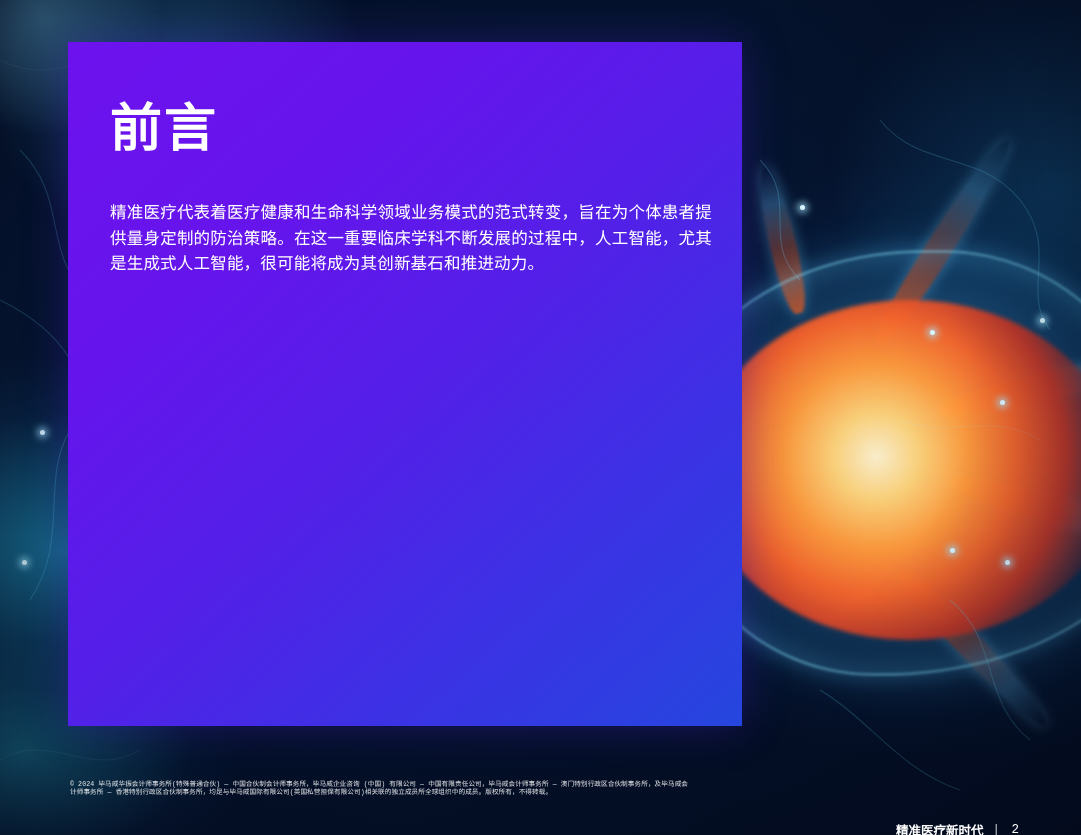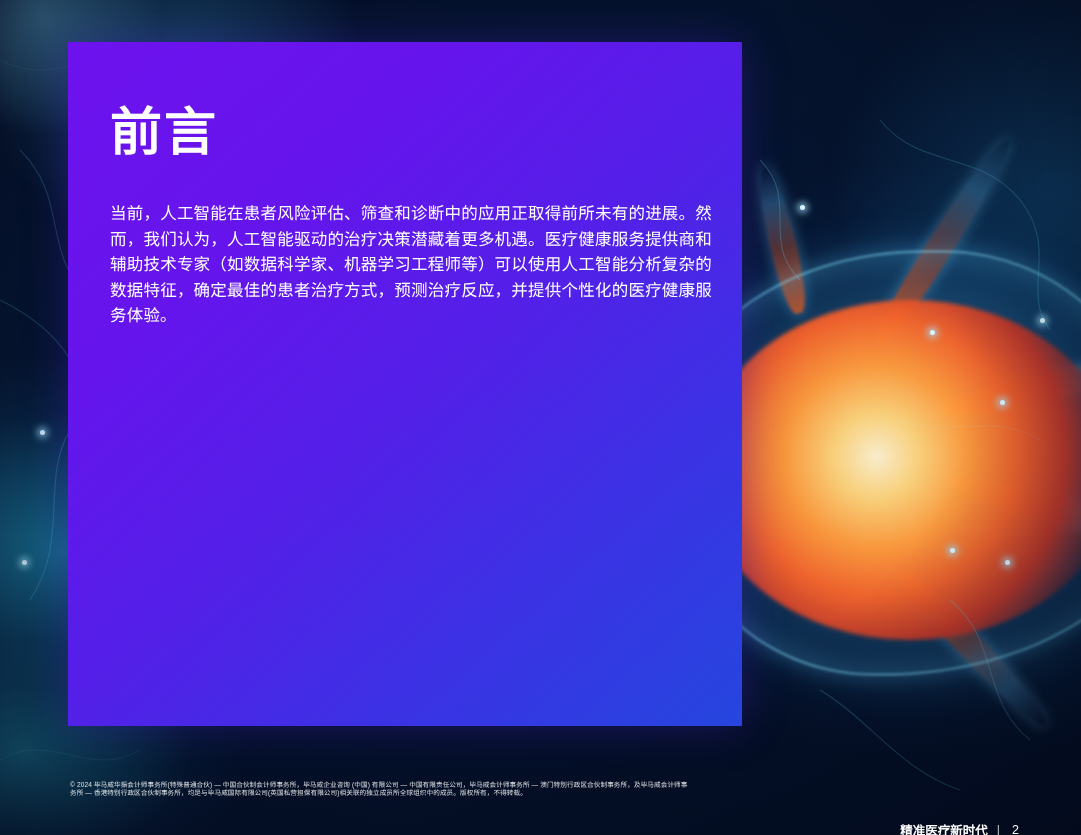--- a/index.html
+++ b/index.html
@@ -11,20 +11,21 @@
   body {
     font-family: "Liberation Sans", "DejaVu Sans", sans-serif;
   }
 
   .page {
     position: relative;
     width: 1081px;
     height: 835px;
     overflow: hidden;
     background: #04102a;
+    font-family: Liberation Mono, monospace;
   }
 
   
   .bg {
     position: absolute;
     inset: 0;
     background:
       radial-gradient(circle at 16% 8%,  rgba(70,180,235,0.40) 0%,  rgba(70,180,235,0.0) 16%),
       radial-gradient(circle at 4% 2%,   rgba(120,205,245,0.55) 0%, rgba(120,205,245,0) 9%),
       radial-gradient(ellipse 34% 30% at 6% 66%, rgba(40,190,230,0.55) 0%, rgba(30,140,200,0.10) 55%, rgba(0,0,0,0) 78%),
@@ -210,21 +211,21 @@
   <div class="sparkle" style="left:800px; top:205px;"></div>
   <div class="sparkle" style="left:40px; top:430px;"></div>
   <div class="sparkle" style="left:22px; top:560px;"></div>
   <div class="vignette"></div>
 
   <div class="panel">
     <div class="panel-inner">
       <h1 class="panel-title">前言</h1>
 
       <div class="paragraphs">
-        <p class="paragraph">当前，人工智能在患者风险评估、筛查和诊断中的应用正取得前所未有的进展。然而，我们认为，人工智能驱动的治疗决策潜藏着更多机遇。医疗健康服务提供商和辅助技术专家（如数据科学家、机器学习工程师等）可以使用人工智能分析复杂的数据特征，确定最佳的患者治疗方式，预测治疗反应，并提供个性化的医疗健康服务体验。</p>
+        <p class="paragraph">精准医疗代表着医疗健康和生命科学领域业务模式的范式转变，旨在为个体患者提供量身定制的防治策略。在这一重要临床学科不断发展的过程中，人工智能，尤其是生成式人工智能，很可能将成为其创新基石和推进动力。</p>
       </div>
     </div>
   </div>
 
   <div class="footer-left">© 2024 毕马威华振会计师事务所(特殊普通合伙) — 中国合伙制会计师事务所，毕马威企业咨询 (中国) 有限公司 — 中国有限责任公司，毕马威会计师事务所 — 澳门特别行政区合伙制事务所，及毕马威会计师事务所 — 香港特别行政区合伙制事务所，均是与毕马威国际有限公司(英国私营担保有限公司)相关联的独立成员所全球组织中的成员。版权所有，不得转载。</div>
 
   <div class="footer-right">
     <span>精准医疗新时代</span>
     <span class="divider">|</span>
     <span class="page-num">2</span>

